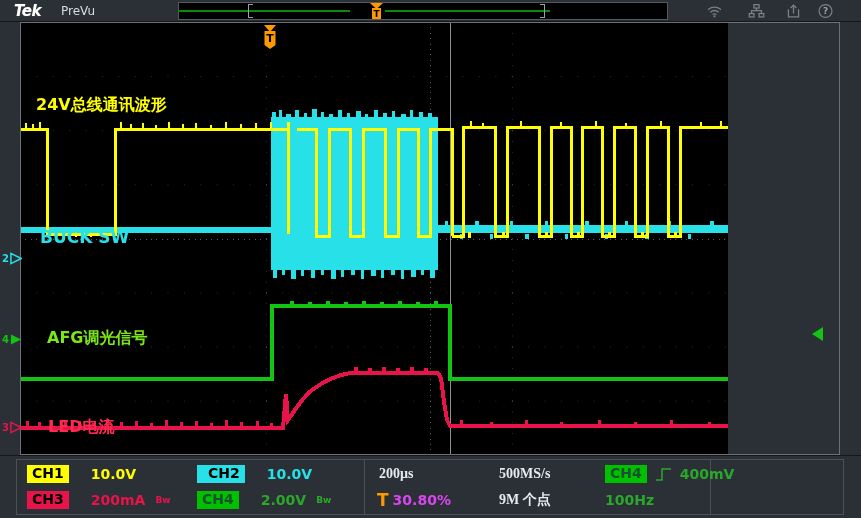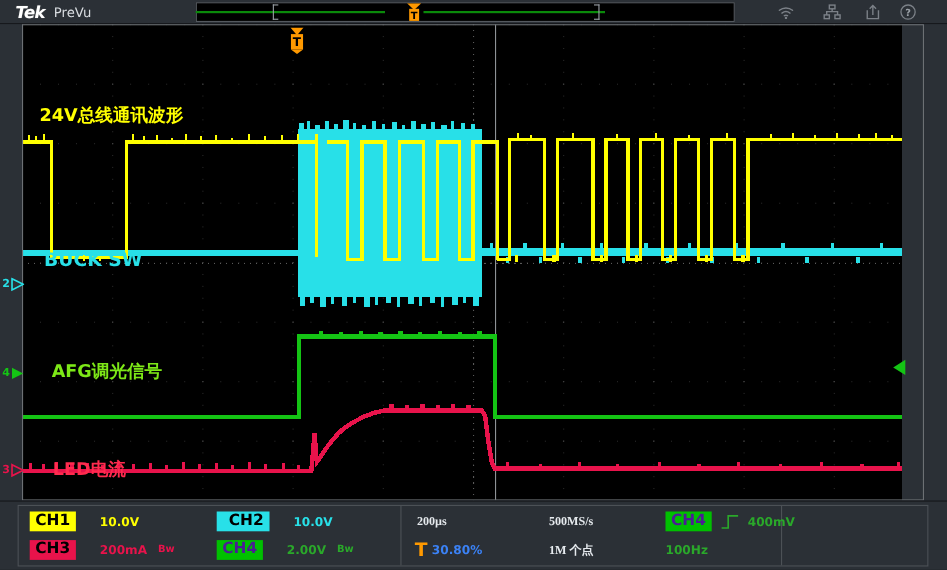--- a/index.html
+++ b/index.html
@@ -19,21 +19,21 @@
     display: flex; align-items: center;
   }
   #tek-logo {
     font-family: "DejaVu Sans", sans-serif;
     font-weight: bold; font-size: 15px; font-style: italic;
     color: #ffffff; letter-spacing: -0.5px;
     margin-left: 14px;
     text-shadow: 0 0 1px #888;
   }
   #prevu {
-    font-size: 12px; color: #d8dce0; margin-left: 8px;
+    font-size: 12px; color: #d8dce0; margin-left: 20px;
     font-family: "DejaVu Sans", sans-serif;
   }
   #overview-wrap {
     position: absolute; left: 178px; top: 2px;
     width: 490px; height: 18px;
     background: #000; border: 1px solid #54595f;
   }
   #ov-trace {
     position: absolute; left: 178px; top: 10px; width: 172px; height: 2px;
     background: #0a8a0a;
@@ -59,21 +59,21 @@
   #ic-net   { left: 748px; }
   #ic-save  { left: 785px; }
   #ic-help  { left: 817px; }
 
   
   #grat-outer {
     position: absolute; left: 0; top: 22px; width: 861px; height: 433px;
     background: #2b3036;
   }
   #grat {
-    position: absolute; left: 20px; top: 0px; width: 800px; height: 433px;
+    position: absolute; left: 20px; top: 0px; width: 708px; height: 433px;
     background: #000000;
     overflow: hidden;
     padding-left: 38px;
   }
   
   #grid-dots {
     position: absolute; inset: 0;
     background-image:
       radial-gradient(circle at 0.5px 0.5px, #4a4a4a 0.7px, transparent 0.8px),
       radial-gradient(circle at 0.5px 0.5px, #2e2e2e 0.6px, transparent 0.7px),
@@ -151,26 +151,26 @@
   .st-sep { width: 1px; background: #4c5156; height: 100%; }
   .st-row { position: absolute; height: 26px; display: flex; align-items: center; }
   .chip {
     display: inline-block; padding: 1px 5px 2px 5px;
     font-size: 14px; font-weight: bold; color: #000;
     font-family: "DejaVu Sans", sans-serif; line-height: 1.1;
   }
   .chip.c1 { background: #ffff00; }
   .chip.c2 { background: #28e0e8; padding-left: 11px; }
   .chip.c3 { background: #e8134b; color:#000000; }
-  .chip.c4 { background: #00c000; color:#4c1d95; }
-  .val { font-size: 11px; font-weight: bold; font-family: "DejaVu Sans", sans-serif; }
+  .chip.c4 { background: #00c000; color:#14532d; }
+  .val { font-size: 14px; font-weight: bold; font-family: "DejaVu Sans", sans-serif; }
   .v1 { color: #ffff00; } .v2 { color: #28e0e8; }
   .v3 { color: #e8134b; } .v4 { color: #2aa82a; }
   .vw { color: #e6eaee; font-family: Liberation Serif, serif; }
-  .vo { color: #3b82f6; }
+  .vo { color: #d946ef; }
   .bwicon { font-size: 9px; font-weight: bold; margin-left: 10px; }
   .tbig { color:#ff9900; font-size:17px; font-weight:bold; font-family:"DejaVu Sans",sans-serif; }
 </style>
 </head>
 <body>
 
 <div id="app">
 
   <div id="topbar">
     <span id="tek-logo">Tek</span>
@@ -487,21 +487,21 @@
           <span class="val vw">200µs</span>
         </div>
         <div class="st-row" style="left:12px;top:27px;">
           <span class="tbig">T</span>
           <span class="val vo" style="margin-left:4px;">30.80%</span>
         </div>
         <div class="st-row" style="left:134px;top:1px;">
           <span class="val vw">500MS/s</span>
         </div>
         <div class="st-row" style="left:134px;top:27px;">
-          <span class="val vw">1M 个点</span>
+          <span class="val vw">9M 个点</span>
         </div>
         <div class="st-row" style="left:240px;top:1px;">
           <span class="chip c4">CH4</span>
           <svg width="17" height="15" viewBox="0 0 17 15" style="margin-left:8px;">
             <path d="M1,13 L7,13 L7,2 L16,2" fill="none" stroke="#2aa82a" stroke-width="1.5"></path>
           </svg>
           <span class="val v4" style="margin-left:8px;">400mV</span>
         </div>
         <div class="st-row" style="left:240px;top:27px;">
           <span class="val v4">100Hz</span>

